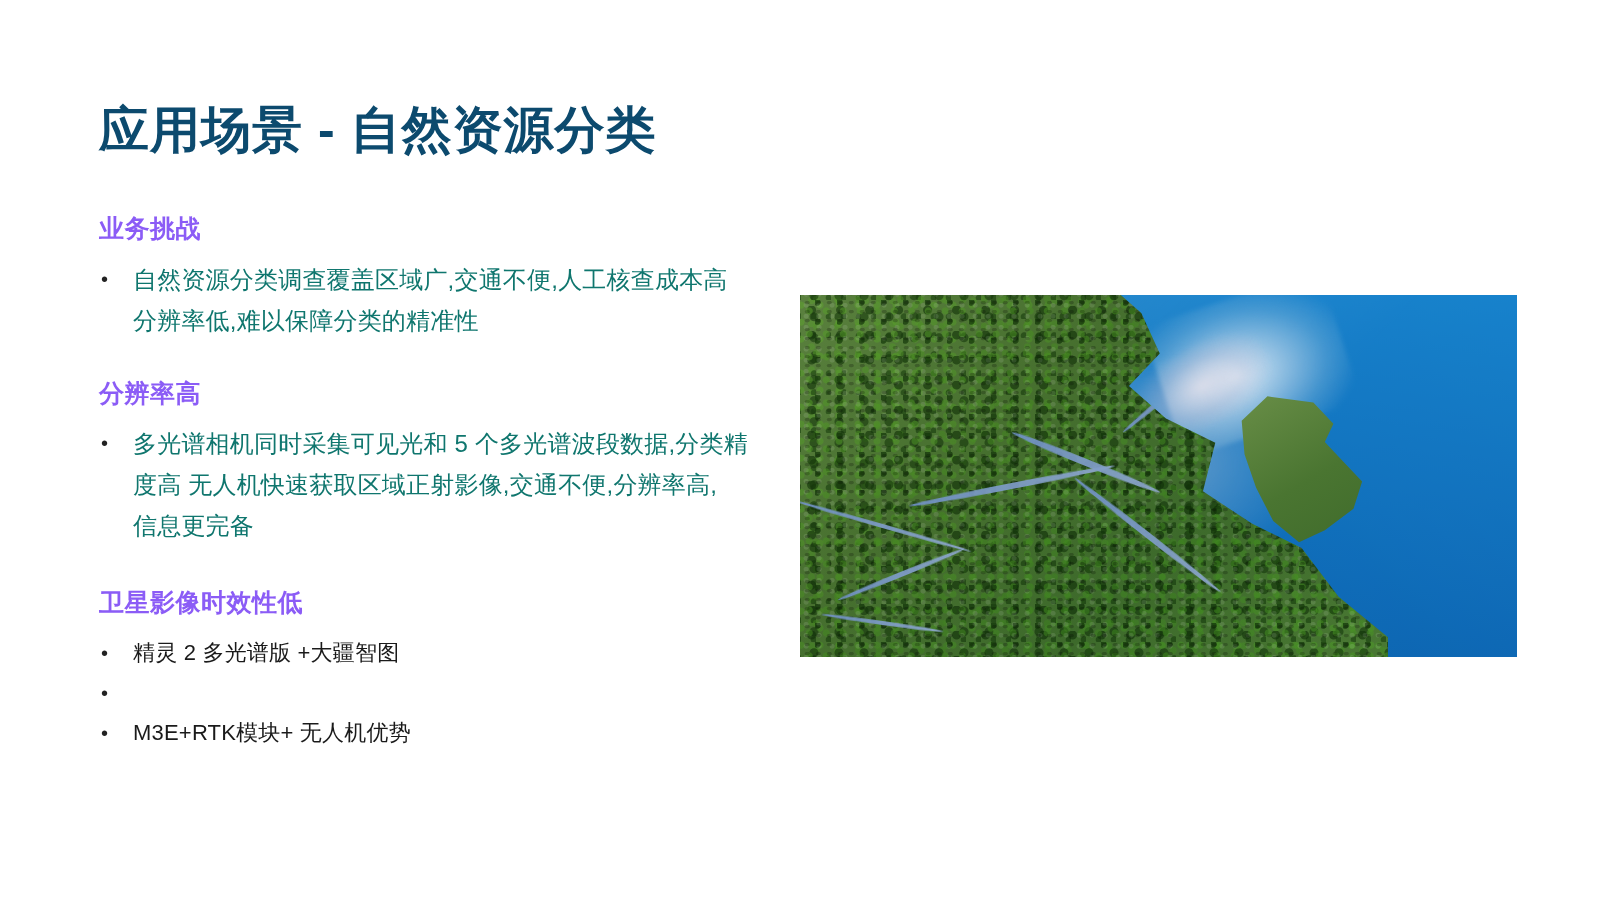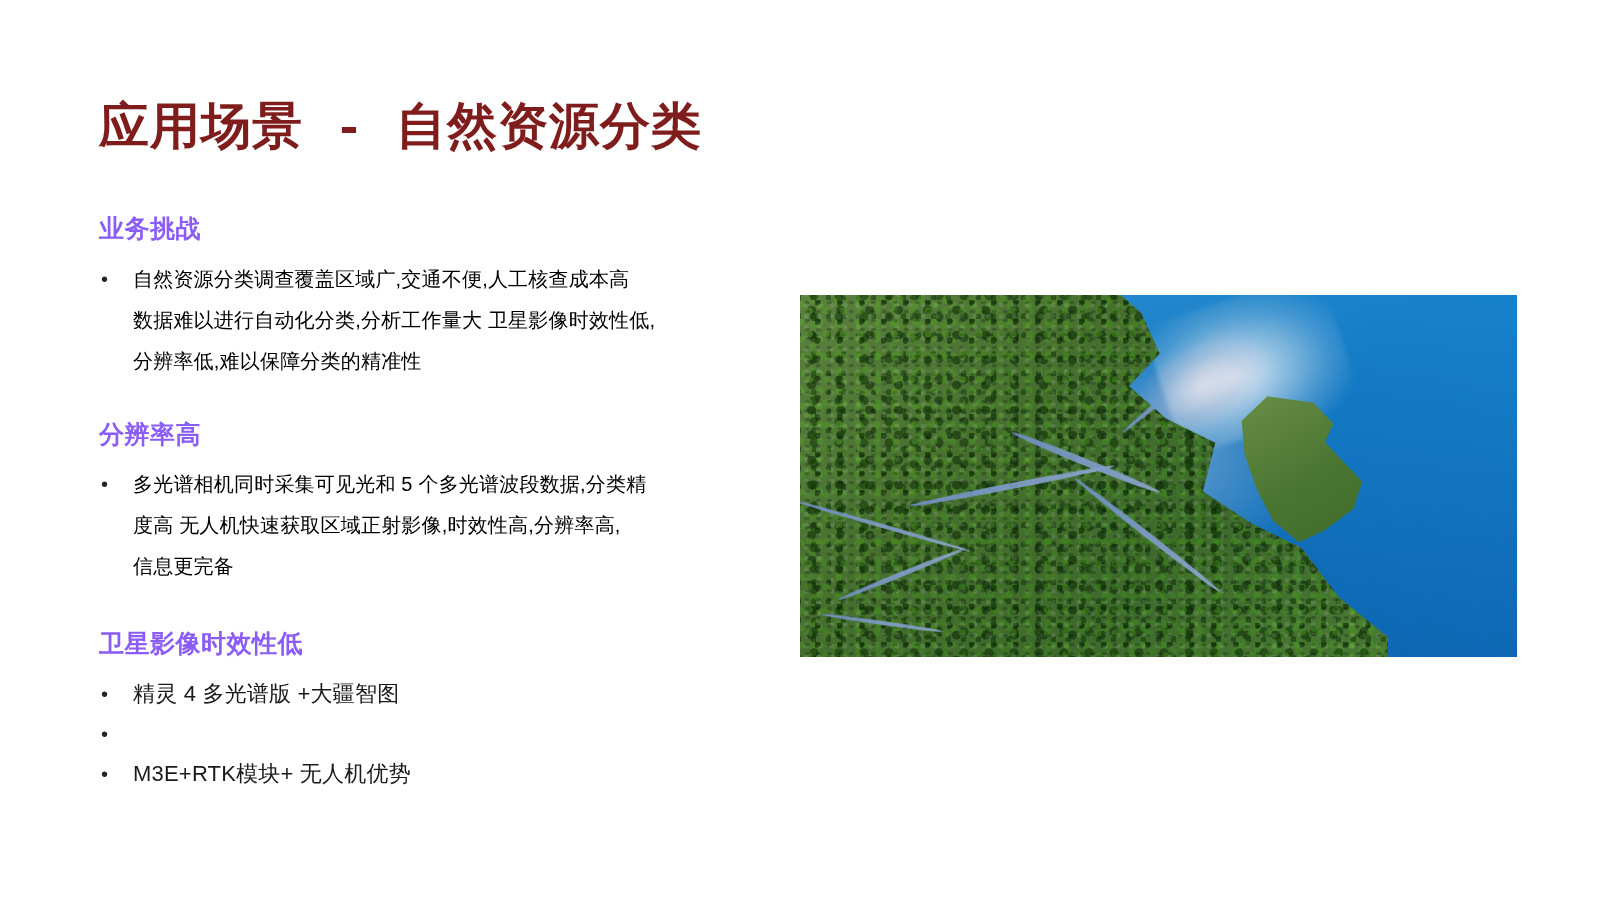--- a/index.html
+++ b/index.html
@@ -22,25 +22,24 @@
     background: #ffffff;
   }
 
   
   .slide-title {
     position: absolute;
     left: 99px;
     top: 100px;
     font-size: 50px;
     font-weight: 700;
-    color: #7f1d1d;
+    color: #0c4a6e;
     letter-spacing: 1px;
     white-space: nowrap;
     line-height: 1.2;
-    font-family: Liberation Mono, monospace;
   }
 
   
   .content-col {
     position: absolute;
     left: 99px;
     top: 212px;
     width: 680px;
   }
 
@@ -70,22 +69,22 @@
     flex: 0 0 auto;
     width: 32px;
     font-size: 20px;
     line-height: 41px;
     color: #222222;
     text-align: left;
     padding-left: 2px;
   }
   .bullet-body {
     flex: 1 1 auto;
-    font-size: 20px;
-    color: #000000;
+    font-size: 24px;
+    color: #0f766e;
     line-height: 41px;
     letter-spacing: 0.2px;
   }
   .bullet-body .ln { display: block; white-space: nowrap; }
 
   
   .solution-row {
     display: flex;
     align-items: flex-start;
   }
@@ -254,44 +253,43 @@
   <div class="slide-title">应用场景 - 自然资源分类</div>
 
   <div class="content-col">
 
     <div class="section section-gap-1">
       <div class="section-heading">业务挑战</div>
       <div class="bullet-row">
         <div class="bullet-dot">•</div>
         <div class="bullet-body">
           <span class="ln">自然资源分类调查覆盖区域广,交通不便,人工核查成本高</span>
-          <span class="ln">数据难以进行自动化分类,分析工作量大 卫星影像时效性低,</span>
           <span class="ln">分辨率低,难以保障分类的精准性</span>
         </div>
       </div>
     </div>
 
     <div class="section section-gap-2">
       <div class="section-heading">分辨率高</div>
       <div class="bullet-row">
         <div class="bullet-dot">•</div>
         <div class="bullet-body">
           <span class="ln">多光谱相机同时采集可见光和 5 个多光谱波段数据,分类精</span>
-          <span class="ln">度高 无人机快速获取区域正射影像,时效性高,分辨率高,</span>
+          <span class="ln">度高 无人机快速获取区域正射影像,交通不便,分辨率高,</span>
           <span class="ln">信息更完备</span>
         </div>
       </div>
     </div>
 
     <div class="section section-gap-3">
       <div class="section-heading">卫星影像时效性低</div>
 
       <div class="solution-row">
         <div class="bullet-dot">•</div>
-        <div class="solution-text">精灵 4 多光谱版 +大疆智图</div>
+        <div class="solution-text">精灵 2 多光谱版 +大疆智图</div>
       </div>
 
       <div class="solution-row">
         <div class="bullet-dot">•</div>
       </div>
 
       <div class="solution-row">
         <div class="bullet-dot">•</div>
         <div class="solution-text">M3E+RTK模块+ 无人机优势</div>
       </div>

